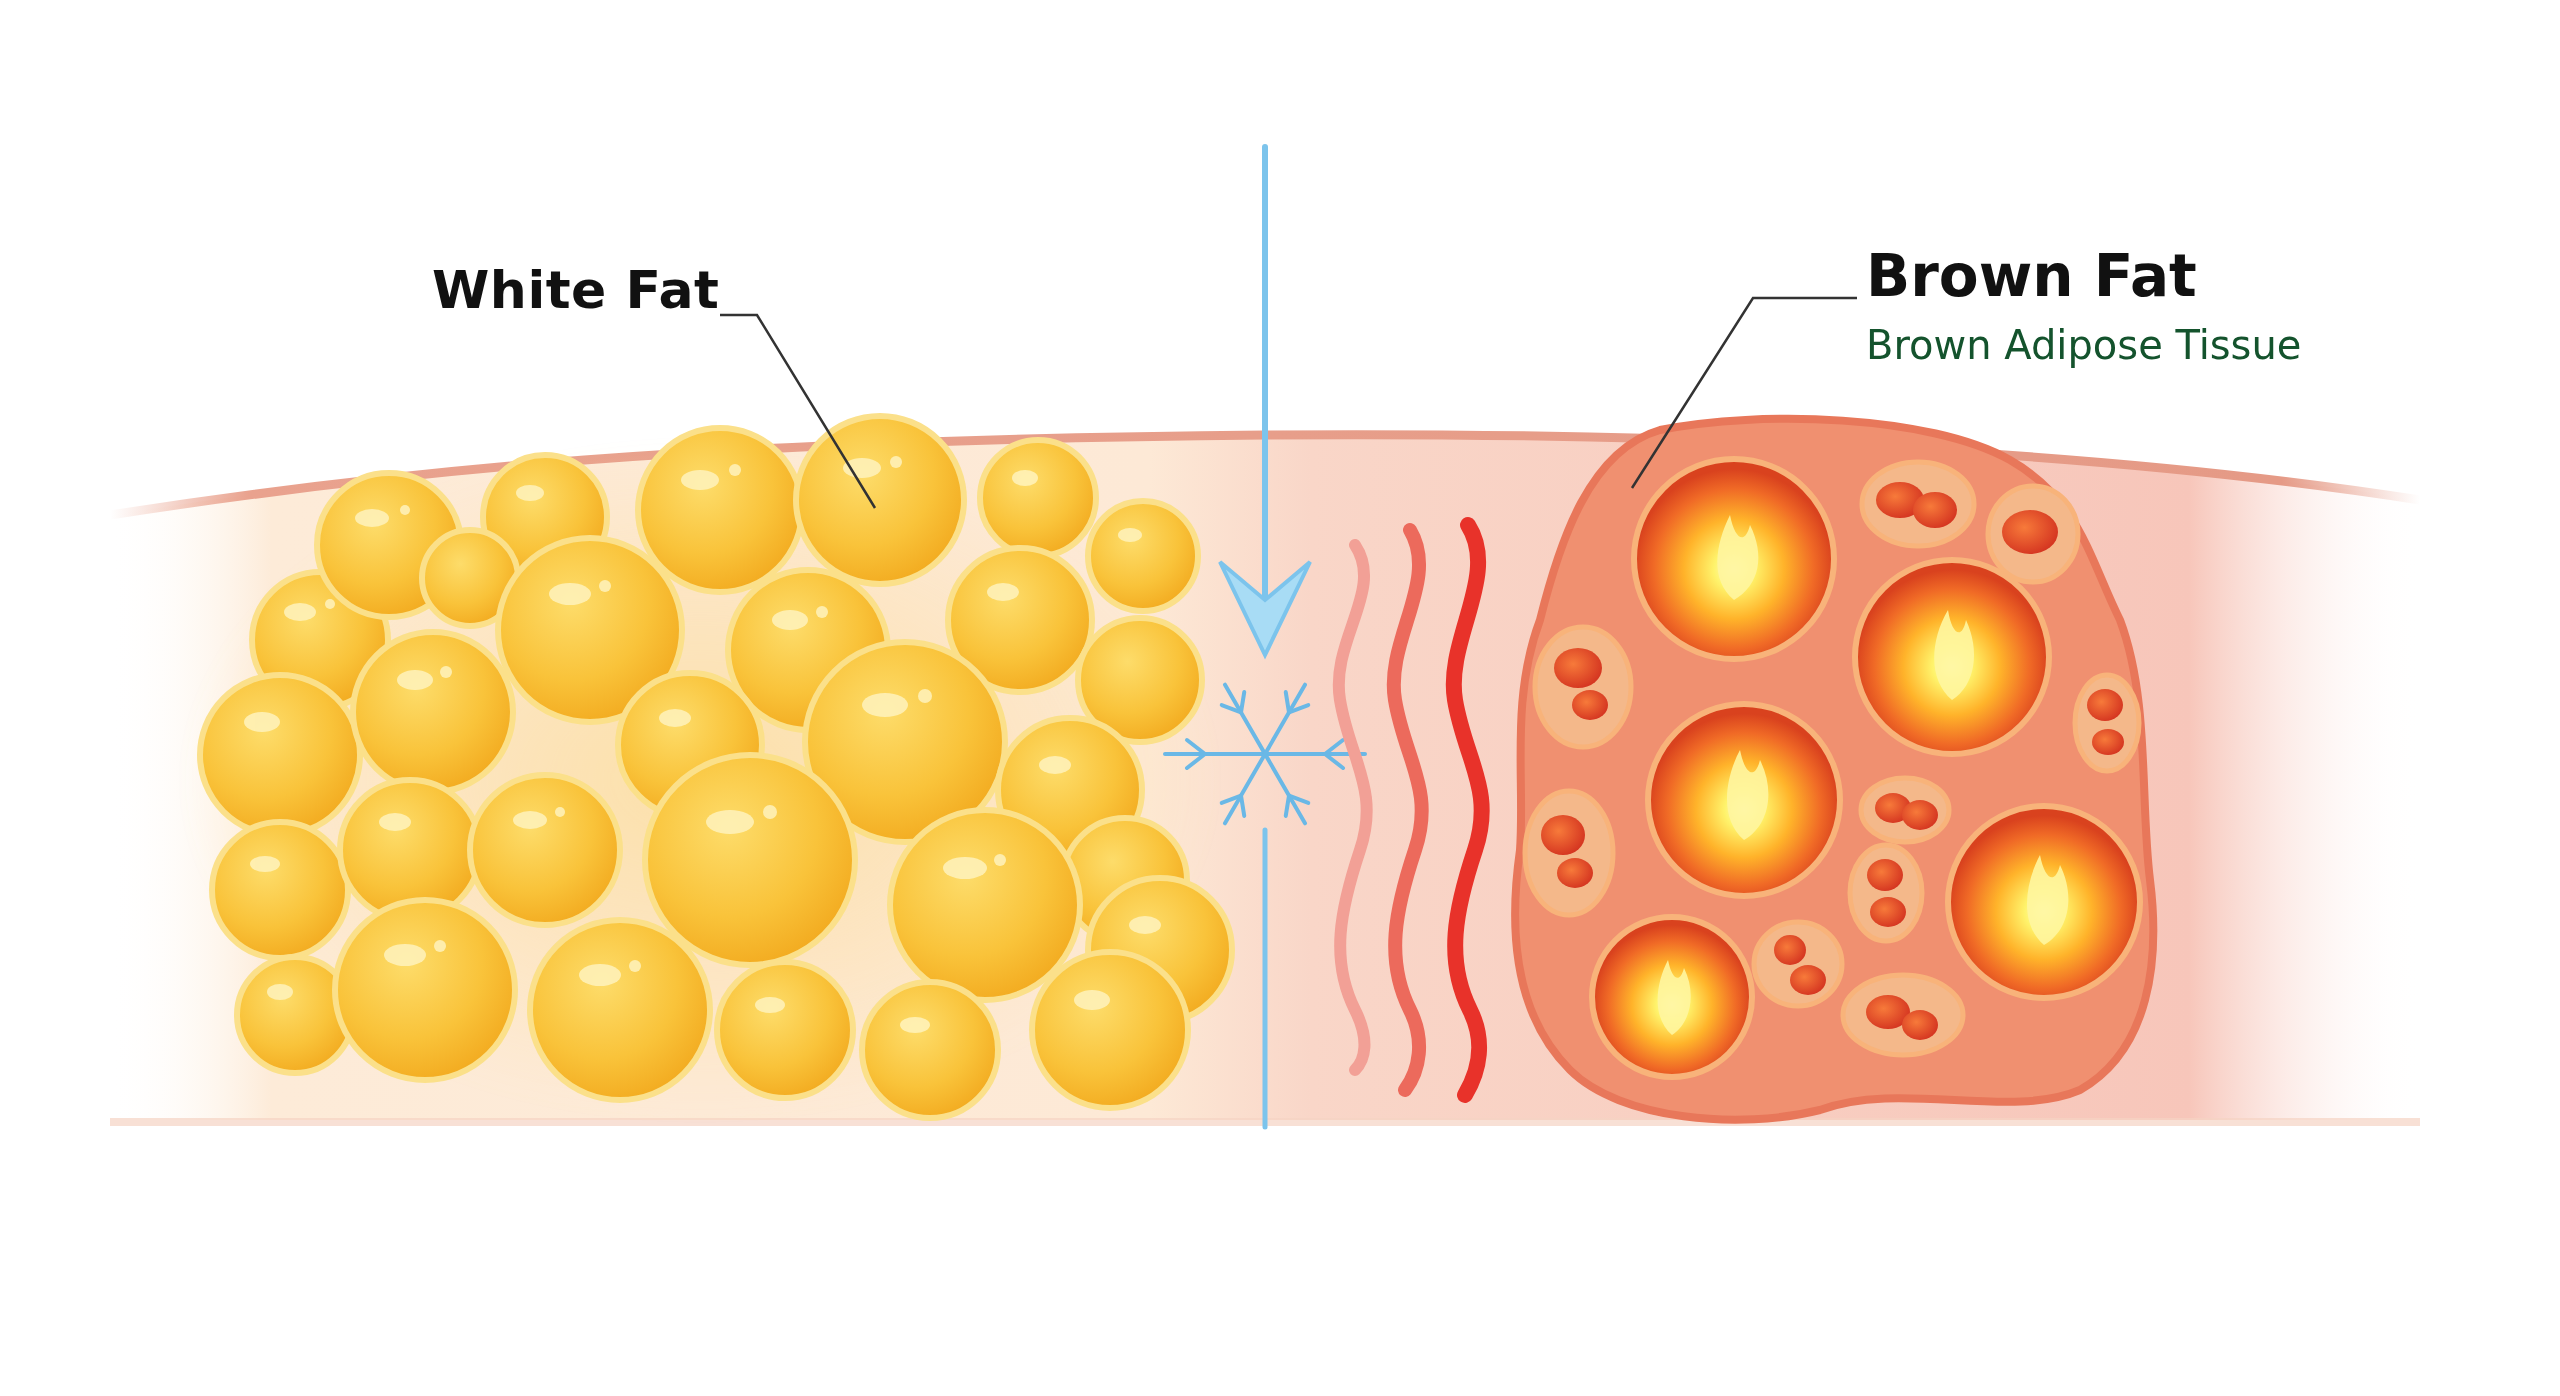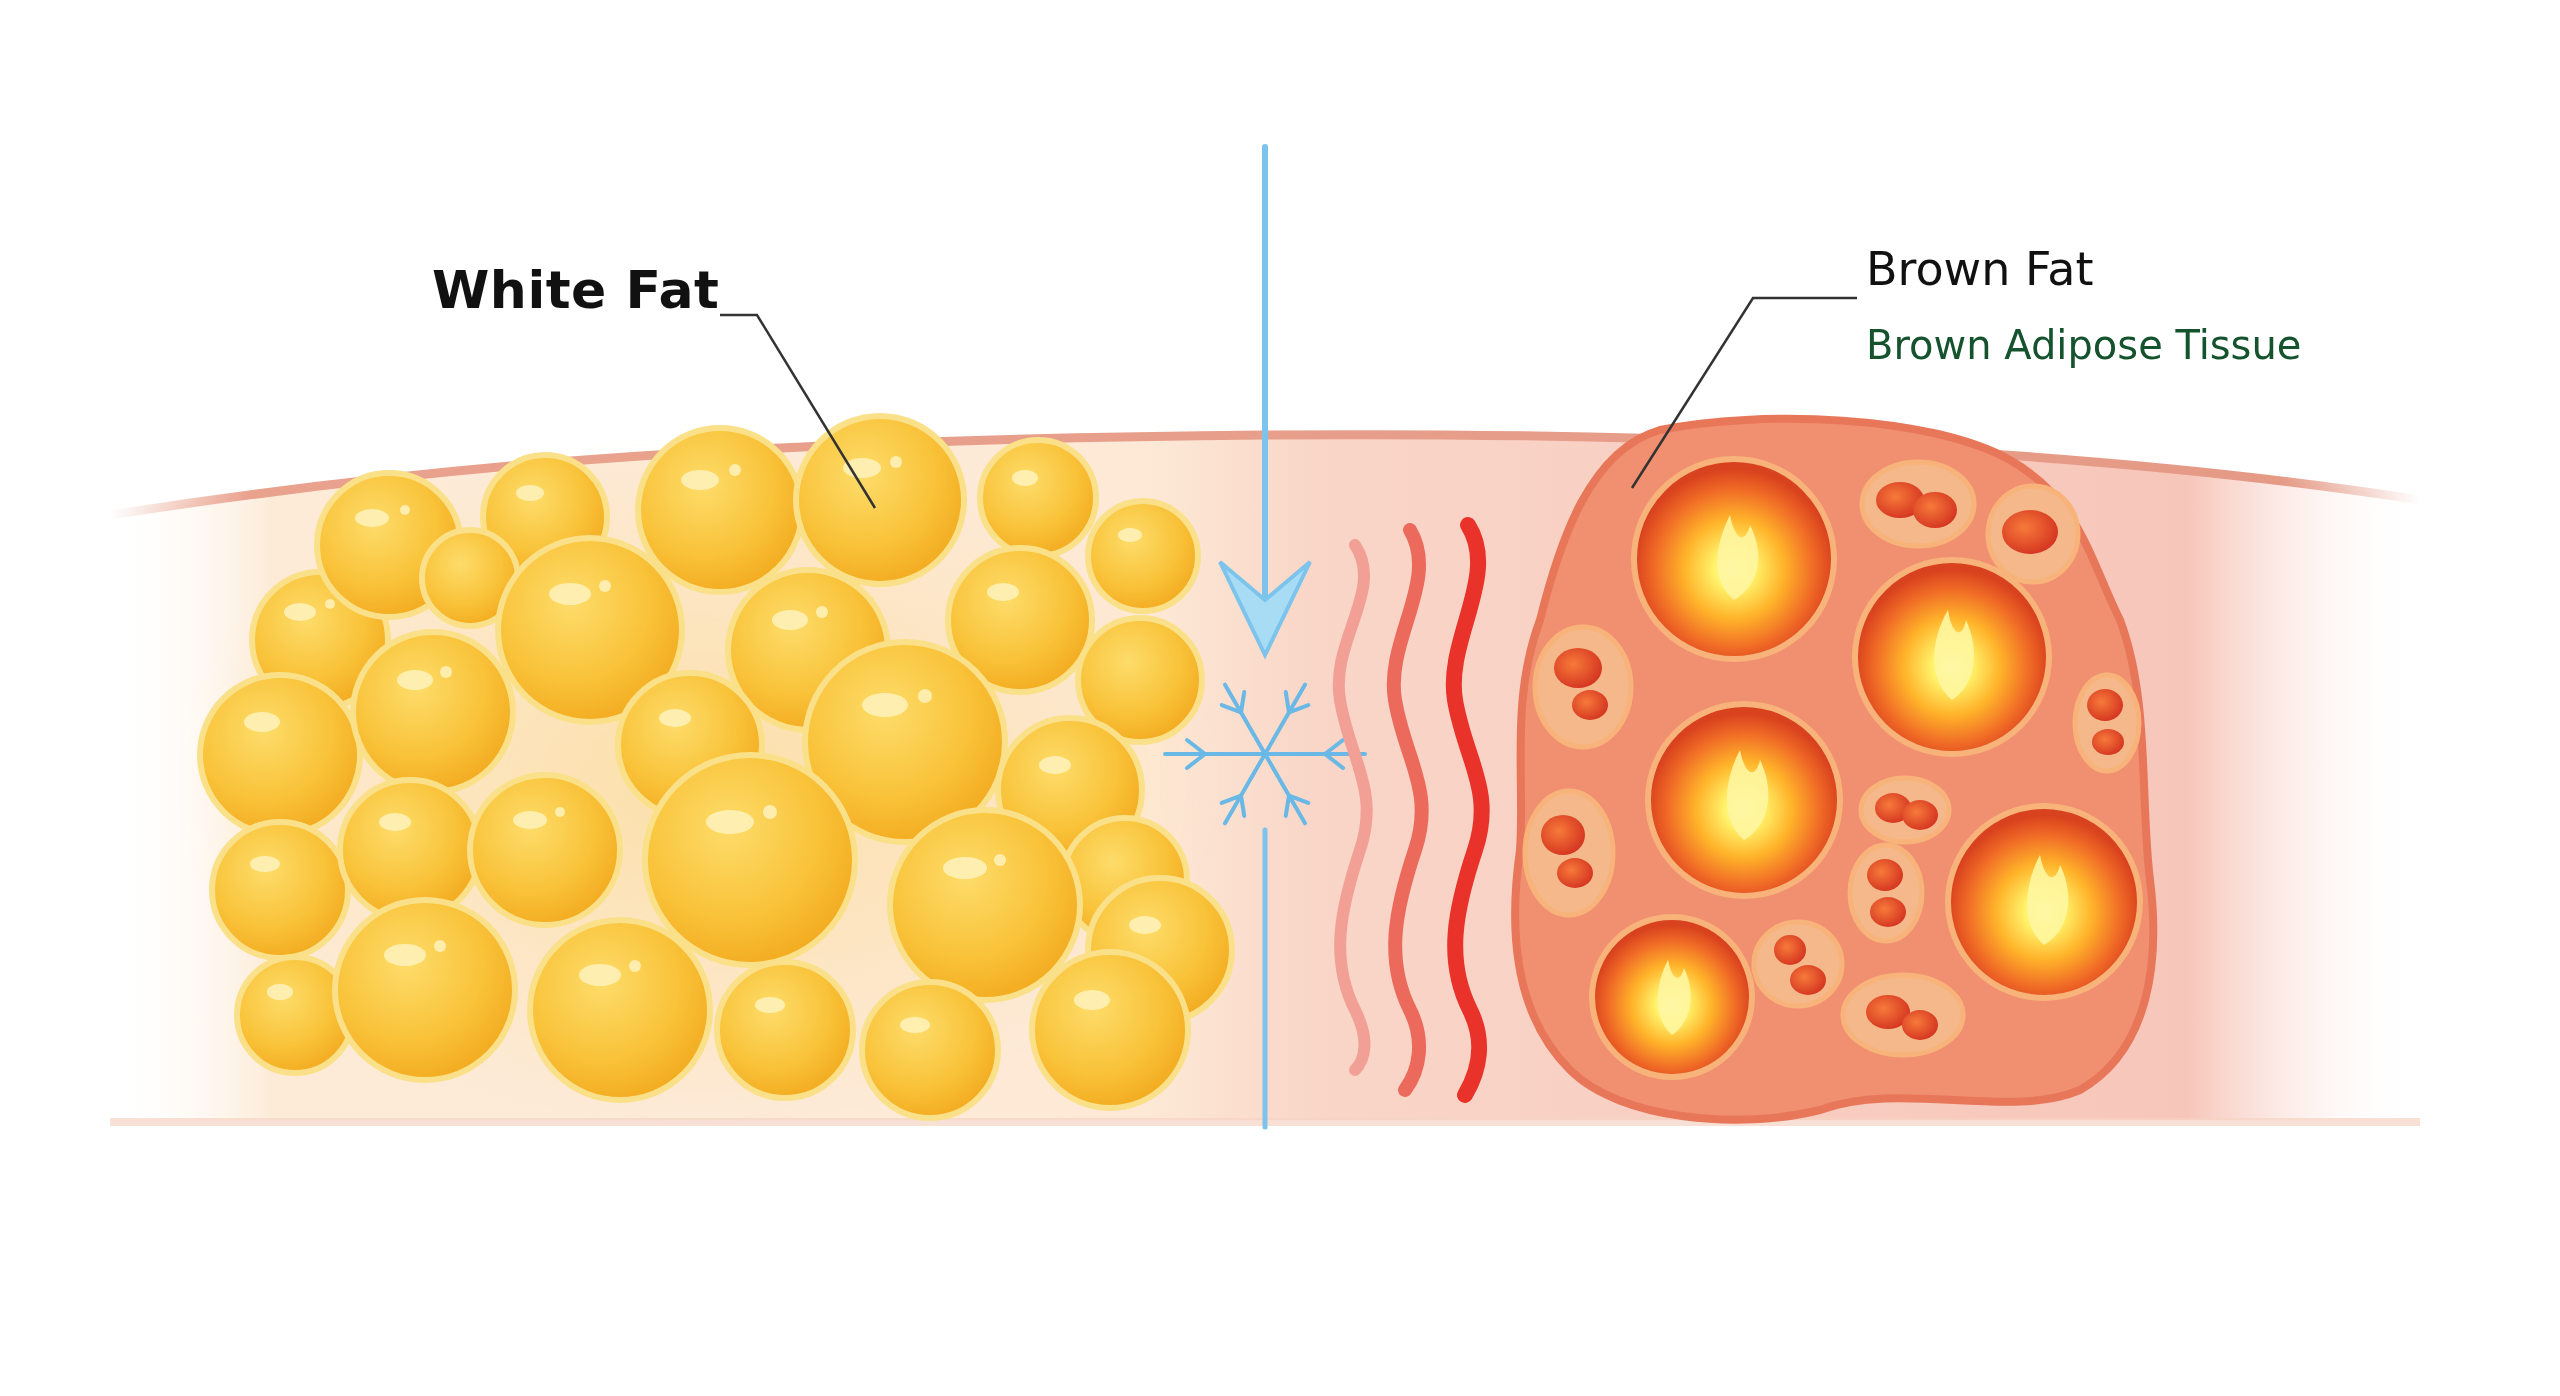--- a/index.html
+++ b/index.html
@@ -1,20 +1,20 @@
 <!DOCTYPE html>
 <html><head>
 <meta charset="utf-8">
 <style>
   html,body{margin:0;padding:0;background:#ffffff;}
   body{width:2560px;height:1396px;position:relative;overflow:hidden;font-family:"DejaVu Sans","Liberation Sans",sans-serif;}
   #art{position:absolute;left:0;top:0;width:2560px;height:1396px;}
   .label{position:absolute;color:#111;white-space:nowrap;}
   .title-white{left:432px;top:260px;font-size:52px;font-weight:bold;letter-spacing:0.5px;}
-  .title-brown{left:1866px;top:242px;font-size:46px;font-weight:normal;}
+  .title-brown{left:1866px;top:242px;font-size:58px;font-weight:bold;}
   .sub-brown{left:1866px;top:322px;font-size:40px;font-weight:normal;color:#14532d;}
 </style>
 </head>
 <body>
 
 <svg id="art" viewBox="0 0 2560 1396" xmlns="http://www.w3.org/2000/svg">
   <defs>
     <linearGradient id="bandGrad" x1="0" y1="0" x2="1" y2="0">
       <stop offset="0" stop-color="#ffffff" stop-opacity="0"></stop>
       <stop offset="0.07" stop-color="#fdebd8"></stop>

